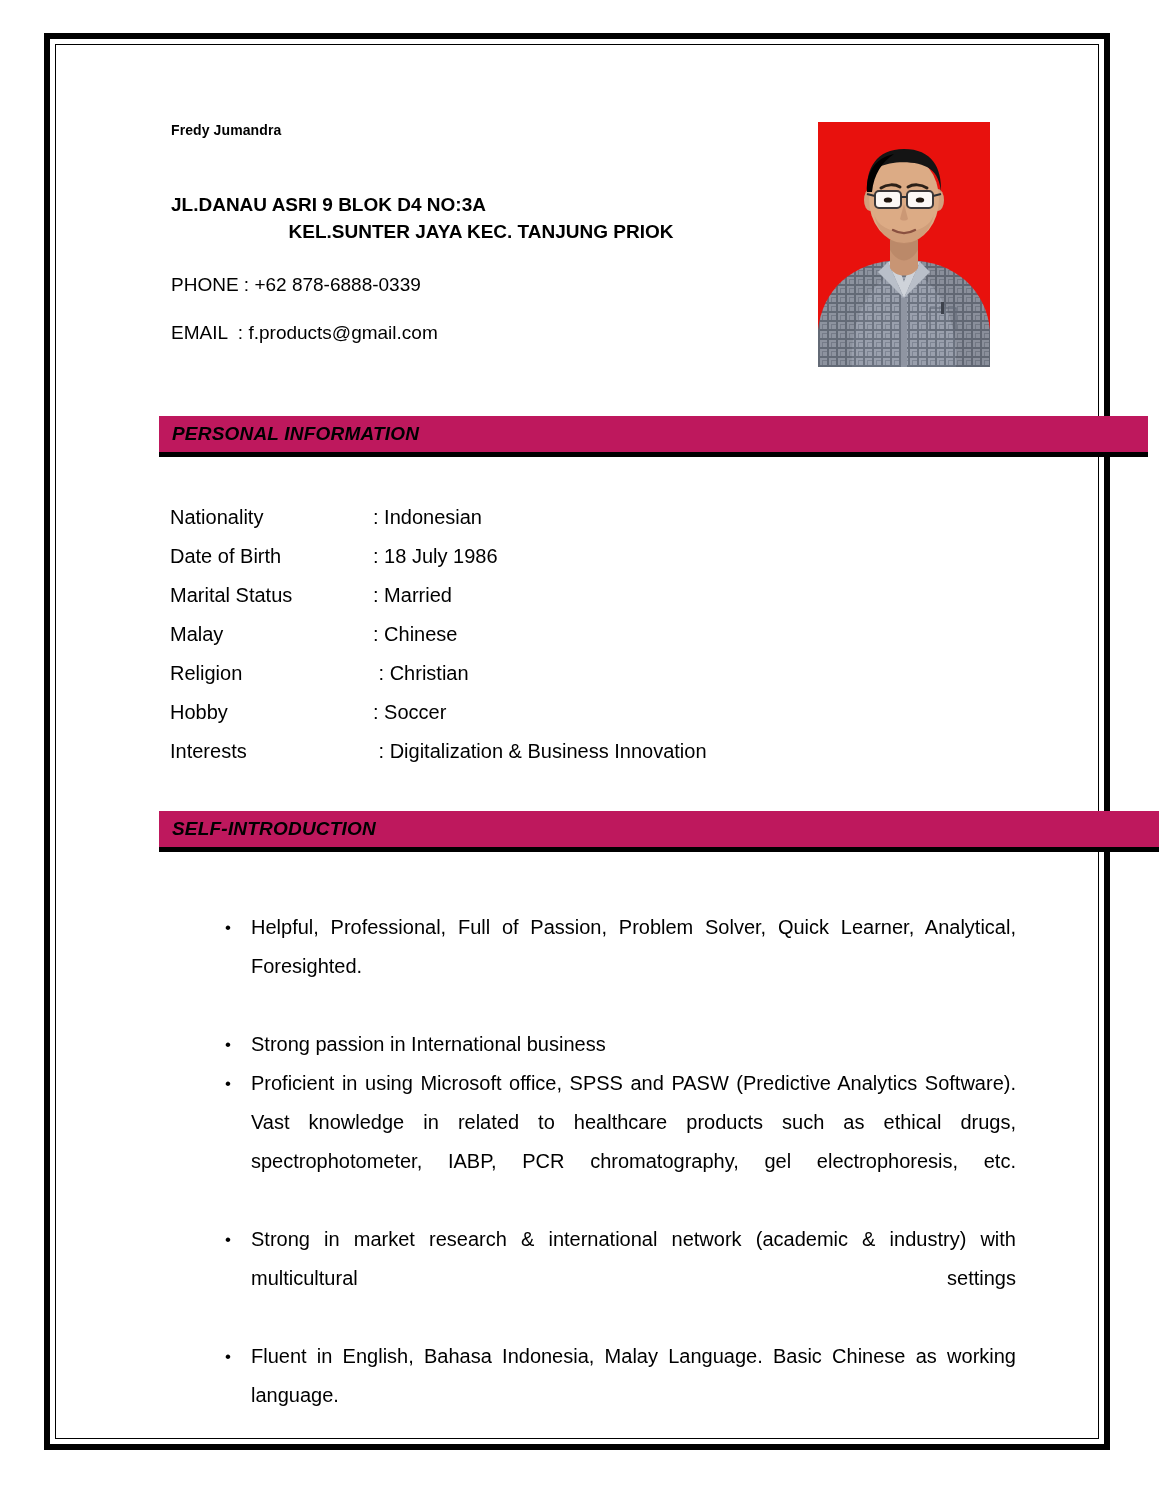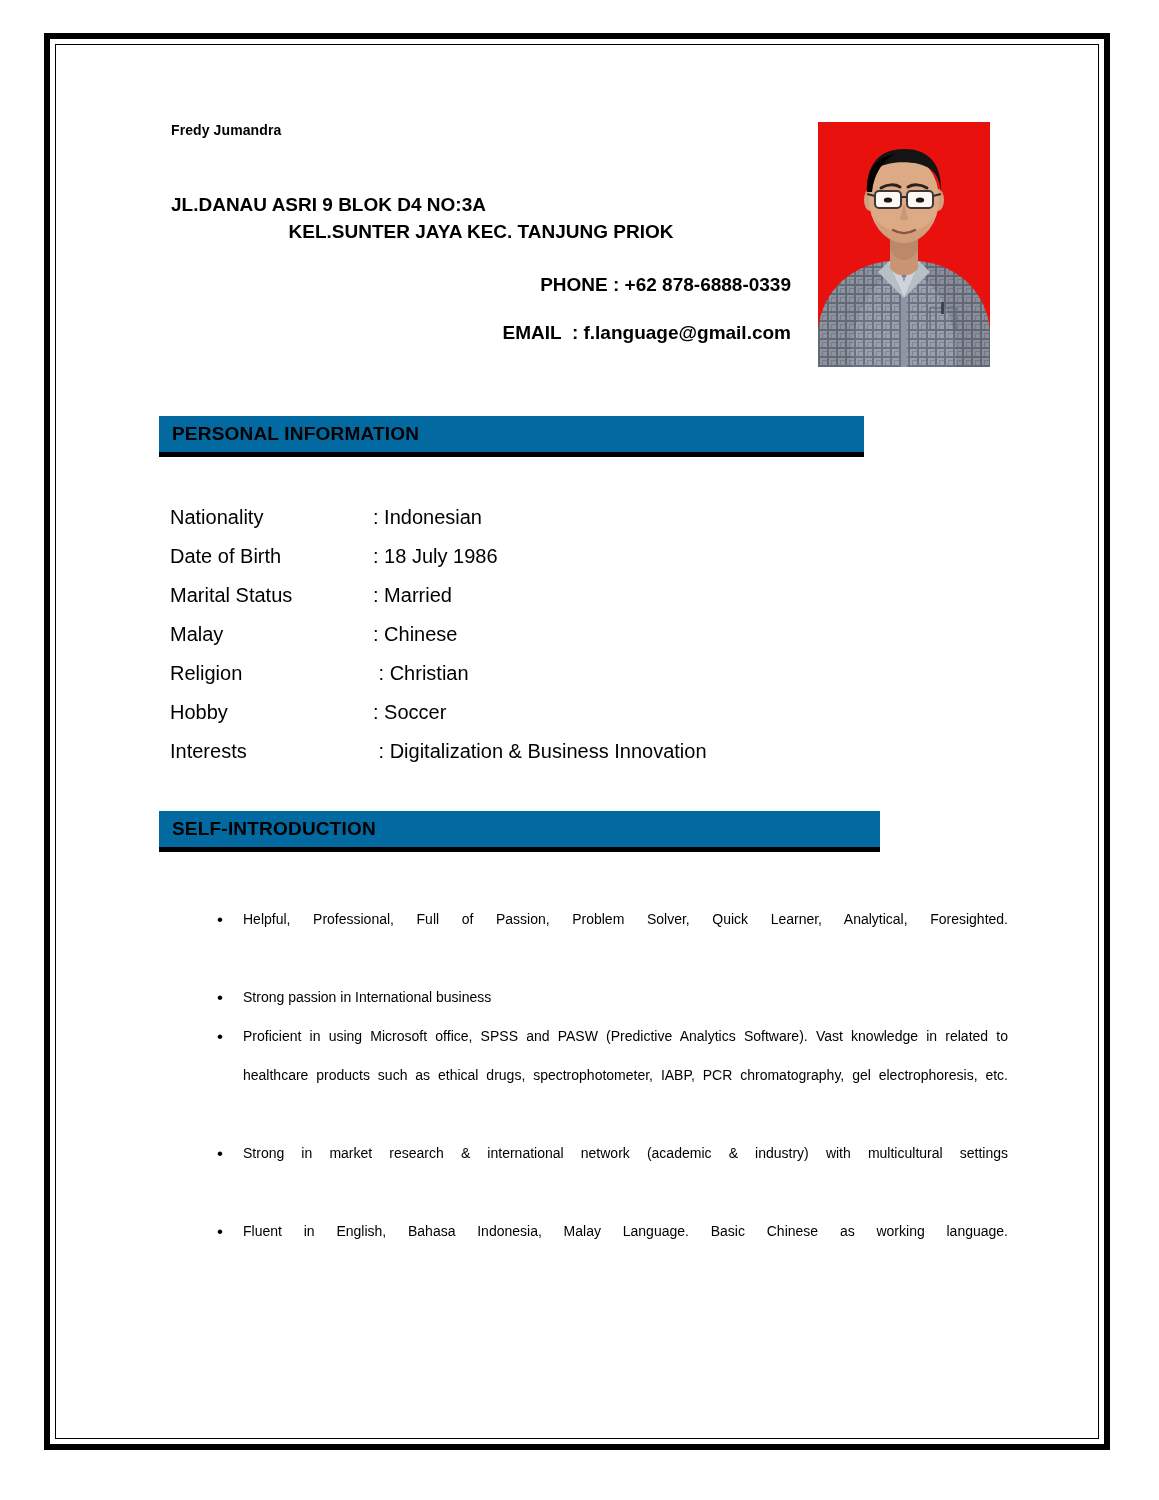--- a/index.html
+++ b/index.html
@@ -61,23 +61,22 @@
   .hdr-address {
     margin-top: 52px;
     font-size: 19px;
     font-weight: bold;
     line-height: 1.45;
     white-space: pre;
   }
   .hdr-contact {
     margin-top: 28px;
     font-size: 19px;
-    font-weight: bold;
+    font-weight: normal;
     white-space: pre;
-    text-align: right;
   }
   .hdr-contact + .hdr-contact {
     margin-top: 26px;
   }
 
   
   #photo {
     position: absolute;
     left: 818px;
     top: 122px;
@@ -85,25 +84,26 @@
     height: 245px;
     overflow: hidden;
     background: #e8110d;
   }
   #photo svg { display: block; }
 
   
   .section-bar {
     position: absolute;
     left: 159px;
-    width: 705px;
+    width: 989px;
     height: 36px;
-    background: #0369a1;
+    background: #be185d;
     border-bottom: 5px solid #000000;
     box-sizing: content-box;
+    font-style: italic;
   }
   .section-bar .section-title {
     position: absolute;
     left: 13px;
     top: 7px;
     font-size: 19px;
     font-weight: bold;
     letter-spacing: 0.2px;
   }
 
@@ -132,24 +132,24 @@
     width: 617px;
     margin-top: 7px;
   }
 
   
   #selfintro-list {
     position: absolute;
     left: 235px;
     top: 892px;
     width: 765px;
-    margin: 8px;
+    margin: 16px;
     padding: 0;
     list-style: none;
-    font-size: 14px;
+    font-size: 20px;
   }
   #selfintro-list li {
     position: relative;
     text-align: justify;
     line-height: 39px;
     margin: 0 0 0 0;
   }
   #selfintro-list li::before {
     content: "\2022";
     position: absolute;
@@ -172,21 +172,21 @@
   <div id="page-frame-inner"></div>
 </div>
 
 <div id="page-content">
 
   <div id="header-block">
     <div class="hdr-name">Fredy Jumandra</div>
     <div class="hdr-address">JL.DANAU ASRI 9 BLOK D4 NO:3A</div>
     <div class="hdr-address" style="margin-top:0;text-align:center;">KEL.SUNTER JAYA KEC. TANJUNG PRIOK</div>
     <div class="hdr-contact">PHONE : +62 878-6888-0339</div>
-    <div class="hdr-contact">EMAIL  : f.language@gmail.com</div>
+    <div class="hdr-contact">EMAIL  : f.products@gmail.com</div>
   </div>
 
   <div id="photo">
     <svg width="172" height="245" viewBox="0 0 172 245">
       <defs>
         <pattern id="shirtCheck" width="9" height="9" patternUnits="userSpaceOnUse">
           <rect width="9" height="9" fill="#9aa0ad"></rect>
           <rect width="9" height="2" fill="#6c7380"></rect>
           <rect width="2" height="9" fill="#6c7380"></rect>
           <rect x="4" y="4" width="1" height="5" fill="#7f8694"></rect>

